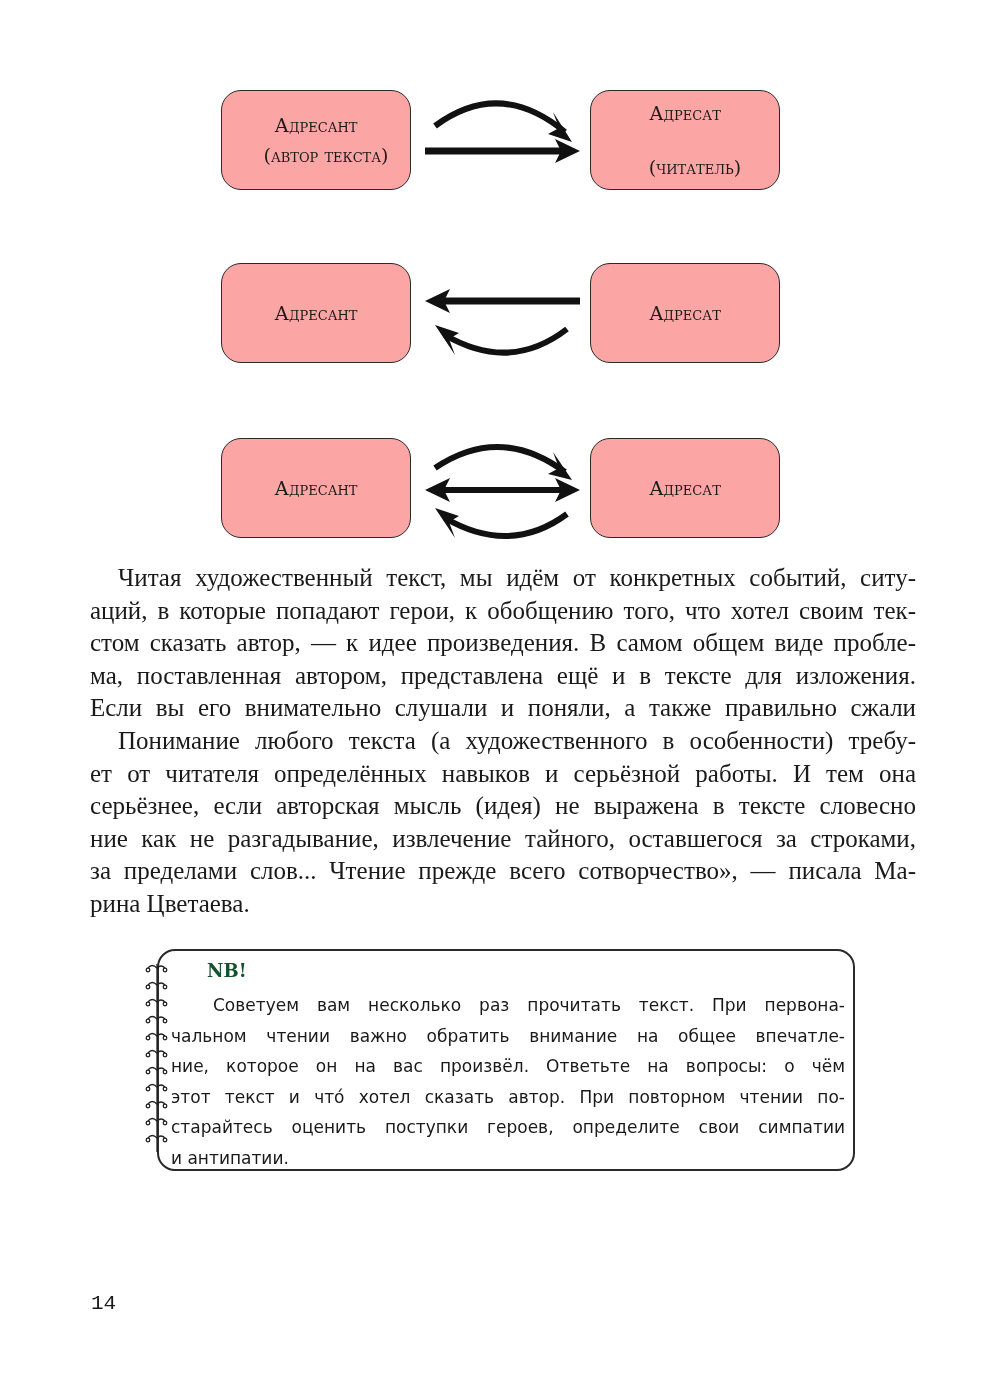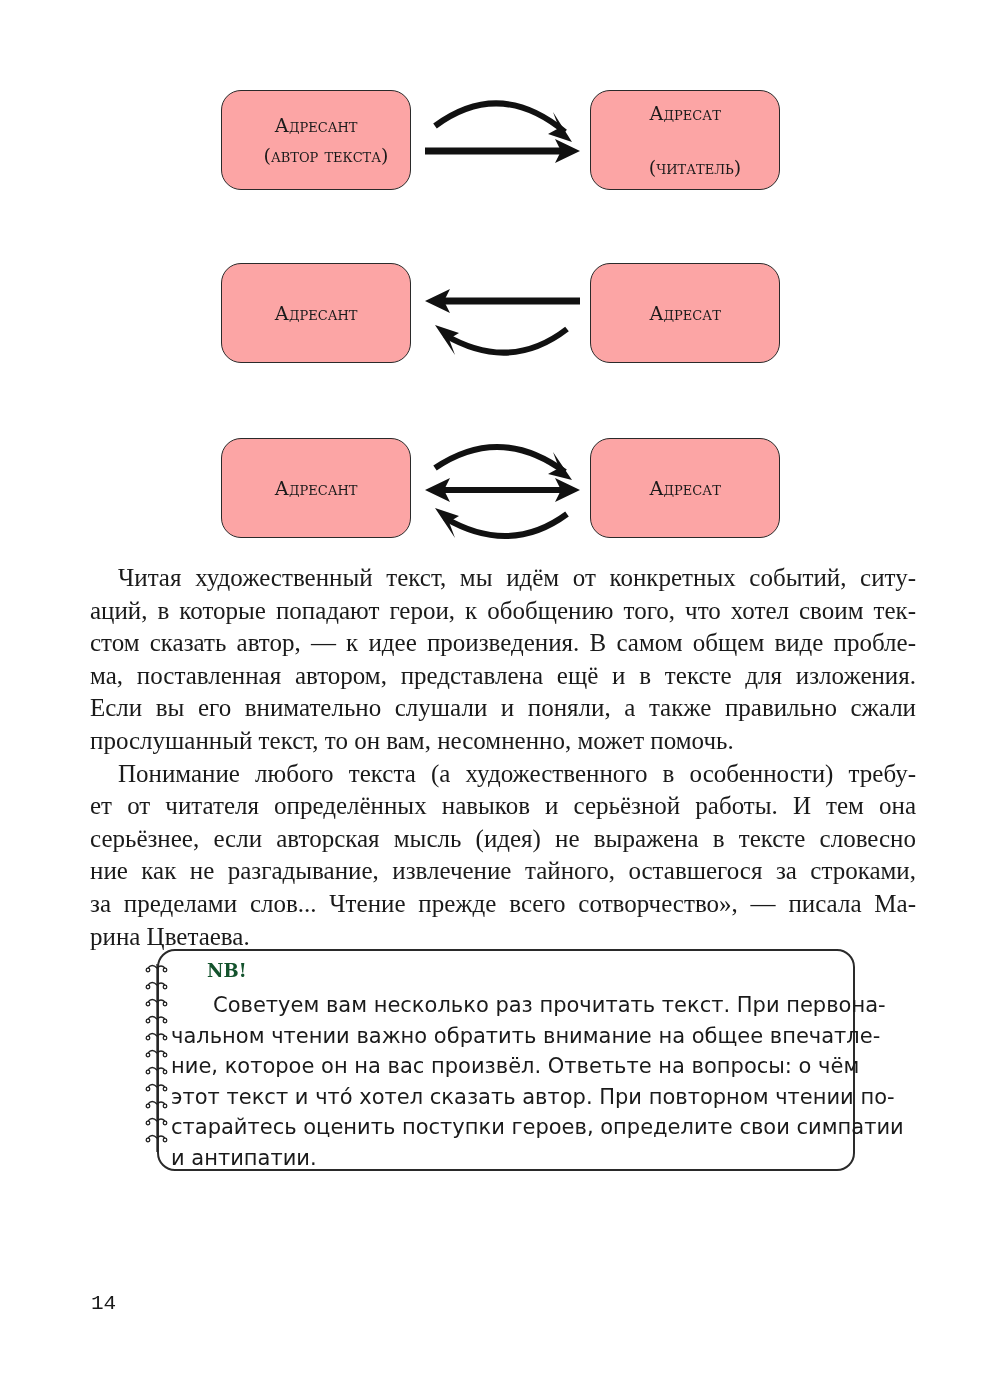--- a/index.html
+++ b/index.html
@@ -26,21 +26,21 @@
     .nb-box {
       position: absolute; left: 157px; top: 949px; width: 698px; height: 222px;
       border: 2px solid #2a2a2a; border-radius: 18px; box-sizing: border-box; background: #fff;
     }
     .nb-title {
       position: absolute; left: 207px; top: 960px;
       font-family: "DejaVu Serif", serif; font-weight: bold; font-size: 18px; color: #14532d;
     }
     .nb-text {
       position: absolute; left: 171px; top: 990px; width: 674px;
-      font-family: "DejaVu Sans", sans-serif; font-size: 21px; line-height: 30.5px; color: #1a1a1a;
+      font-family: "DejaVu Sans", sans-serif; font-size: 17px; line-height: 30.5px; color: #1a1a1a;
     }
     .nb-text .line { display: block; white-space: nowrap; text-align: justify; text-align-last: justify; }
     .nb-text .line.first { padding-left: 42px; }
     .nb-text .line.last { text-align-last: left; }
     .spiral { position: absolute; left: 145px; top: 960px; width: 24px; height: 200px; }
     .page-number {
       position: absolute; left: 91px; top: 1292px;
       font-family: Liberation Mono, monospace; font-size: 21px; color: #1a1a1a;
     }
   </style>
@@ -111,21 +111,20 @@
   </div>
 </div>
 
 <div class="prose" style="top:562px;">
   <div>
     <span class="line" style="padding-left:28px;">Читая художественный текст, мы идём от конкретных событий, ситу-</span>
     <span class="line">аций, в которые попадают герои, к обобщению того, что хотел своим тек-</span>
     <span class="line">стом сказать автор, — к идее произведения. В самом общем виде пробле-</span>
     <span class="line">ма, поставленная автором, представлена ещё и в тексте для изложения.</span>
     <span class="line">Если вы его внимательно слушали и поняли, а также правильно сжали</span>
-    <span class="line last">прослушанный текст, то он вам, несомненно, может помочь.</span>
   </div>
   <div>
     <span class="line" style="padding-left:28px;">Понимание любого текста (а художественного в особенности) требу-</span>
     <span class="line">ет от читателя определённых навыков и серьёзной работы. И тем она</span>
     <span class="line">серьёзнее, если авторская мысль (идея) не выражена в тексте словесно</span>
     <span class="line">ние как не разгадывание, извлечение тайного, оставшегося за строками,</span>
     <span class="line">за пределами слов... Чтение прежде всего сотворчество», — писала Ма-</span>
     <span class="line last">рина Цветаева.</span>
   </div>
 </div>

